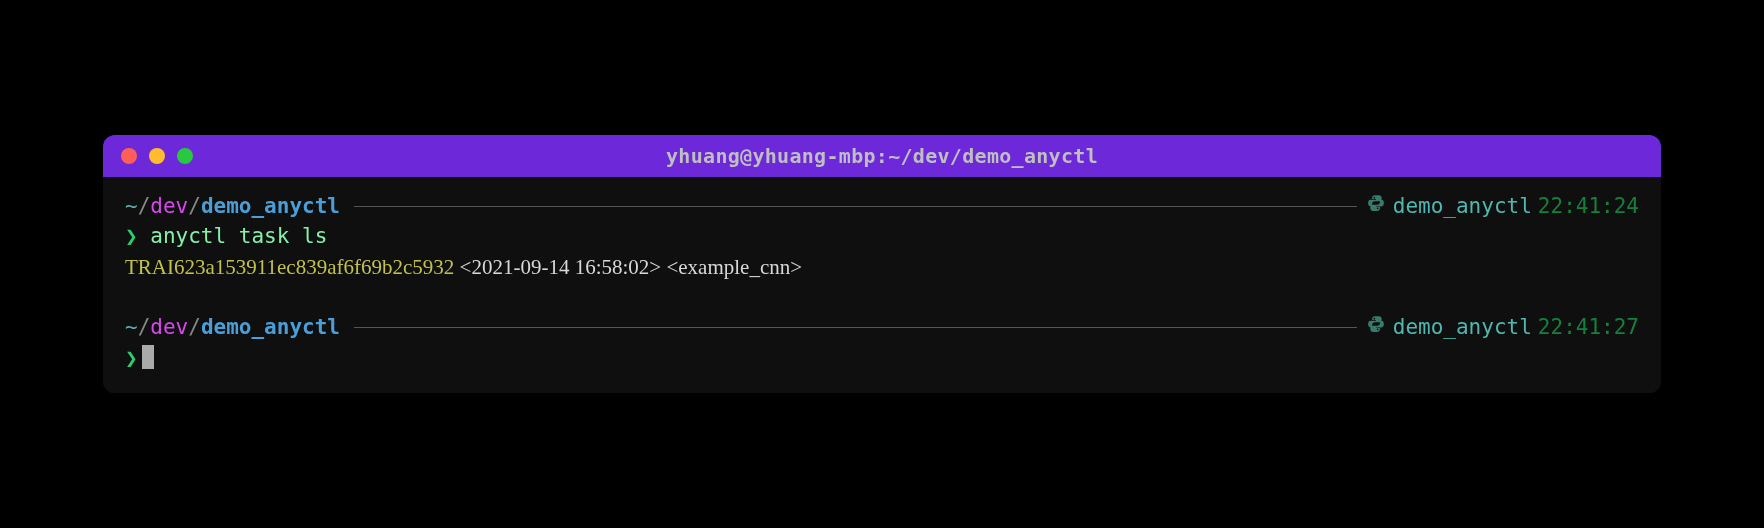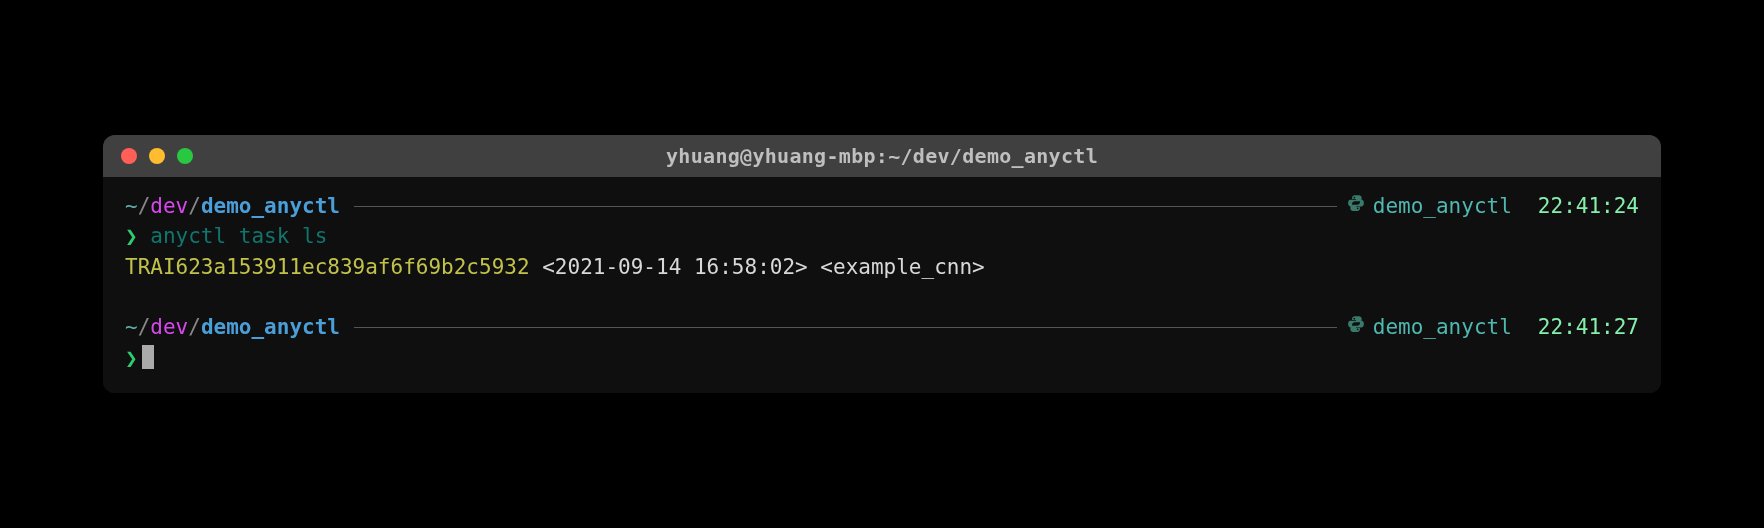--- a/index.html
+++ b/index.html
@@ -17,21 +17,21 @@
       font-family: 'SF Mono', 'Menlo', 'Monaco', 'Consolas', monospace;
     }
     .terminal-window {
       width: 1558px;
       background: #1a1a1a;
       border-radius: 12px;
       overflow: hidden;
       box-shadow: 0 20px 60px rgba(0,0,0,0.5);
     }
     .titlebar {
-      background: #404040;
+      background: #6d28d9;
       height: 42px;
       display: flex;
       align-items: center;
       padding: 0 16px;
       position: relative;
     }
     .traffic-lights {
       display: flex;
       gap: 12px;
       position: absolute;
@@ -74,28 +74,29 @@
       height: 1px;
       background: #555555;
       margin: 0 10px 0 14px;
     }
     .env-icon {
       color: #3a7a6a;
       margin-right: 8px;
       font-size: 18px;
     }
     .env-name { color: #4fb8b0; }
-    .timestamp { color: #86efac; margin-left: 26px; }
+    .timestamp { color: #15803d; margin-left: 6px; }
     .cmd-line {
       white-space: pre;
     }
     .prompt-symbol { color: #2ecc71; font-weight: 700; }
-    .cmd-text { color: #0f766e; }
+    .cmd-text { color: #86efac; }
     .output-line {
       white-space: pre;
+      font-family: Liberation Serif, serif;
     }
     .task-id { color: #c2c24a; }
     .task-meta { color: #d8d8d8; }
     .cursor {
       display: inline-block;
       width: 12px;
       height: 24px;
       background: #aaaaaa;
       vertical-align: middle;
       margin-left: 4px;

